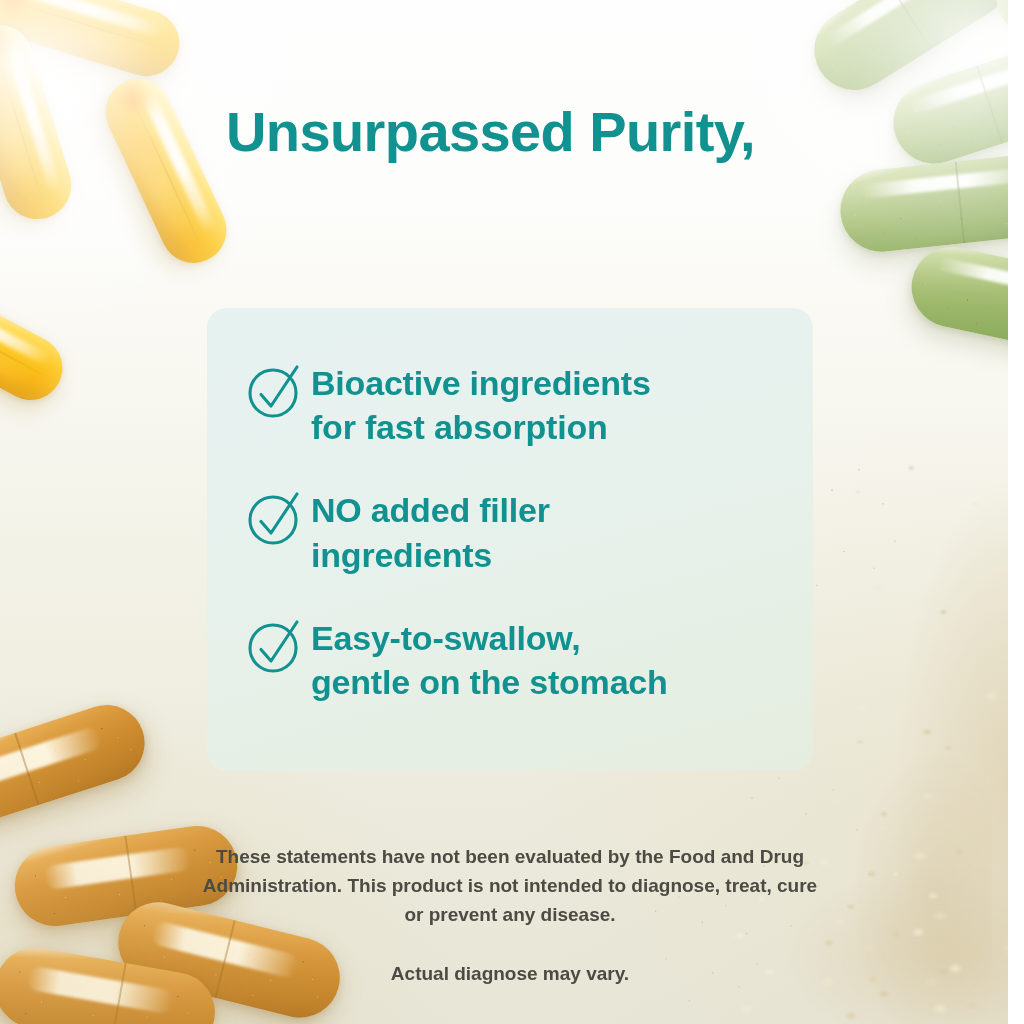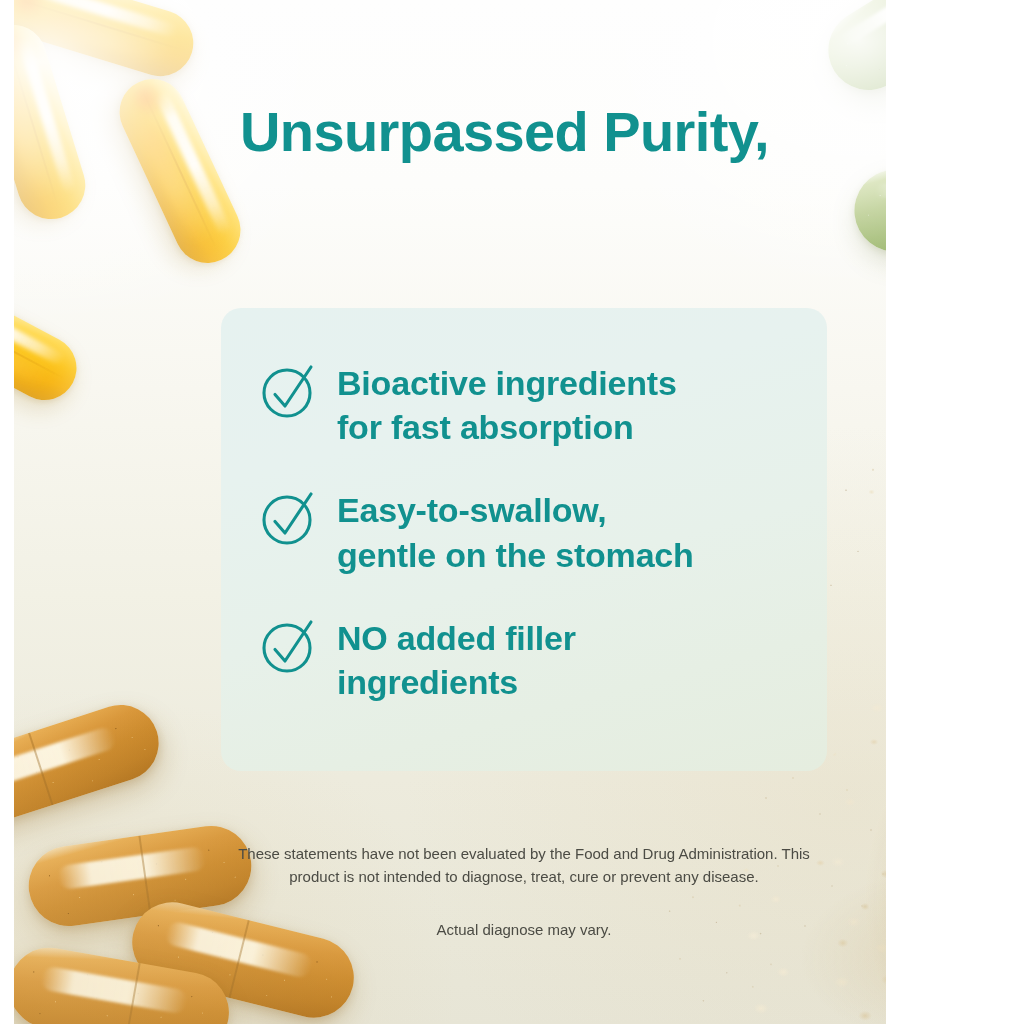--- a/index.html
+++ b/index.html
@@ -5,32 +5,31 @@
   * { margin:0; padding:0; box-sizing:border-box; }
   html,body { width:1024px; height:1024px; overflow:hidden; }
   body {
     font-family:"Liberation Sans", sans-serif;
     background:#ffffff;
   }
 
   
   .stage {
     position:relative;
-    width:872px; height:1024px;
+    width:1008px; height:1024px;
     overflow:hidden;
     background:
       linear-gradient(180deg,
         #fefefe 0%,
         #fdfdfb 18%,
         #f8f7f0 38%,
         #f2f1e5 58%,
         #edebdd 76%,
         #e9e7d8 92%,
         #e7e5d6 100%);
-    margin-left: 14px;
   }
   
   .wash {
     position:absolute; inset:0; pointer-events:none;
     background:
       radial-gradient(560px 420px at 6% 96%, rgba(222,196,142,.20), rgba(222,196,142,0) 70%),
       radial-gradient(620px 520px at 96% 78%, rgba(226,212,178,.25), rgba(226,212,178,0) 72%),
       radial-gradient(500px 380px at 3% 6%, rgba(255,255,255,.95), rgba(255,255,255,0) 70%),
       radial-gradient(460px 360px at 97% 4%, rgba(255,255,255,.92), rgba(255,255,255,0) 70%);
   }
@@ -268,40 +267,40 @@
       #e7f1ea 56%,
       #e6efe4 78%,
       #e5eddf 100%);
   }
   .bullets {
     position:absolute;
     left:37px; top:50px; right:26px;
     display:flex; flex-direction:column;
     gap:36px;
   }
-  .bullet { display:flex; align-items:flex-start; gap:17px; }
+  .bullet { display:flex; align-items:flex-start; gap:5px; }
   .check-icon { flex:0 0 auto; width:62px; height:62px; margin-top:2px; }
   .bullet-text {
     font-size:34px; font-weight:700;
     line-height:1.30;
     letter-spacing:-.2px;
     color:#11918f;
     padding-top:3px;
     white-space:pre-line;
   }
 
   
   .disclaimer {
     position:absolute;
     left:200px; top:843px; width:620px;
     text-align:center;
     color:#4b4b44;
-    font-size:15px;
+    font-size:19px;
     line-height:1.52;
-    font-weight:400;
+    font-weight:700;
   }
   .disclaimer .p2 { margin-top:30px; }
 </style>
 </head>
 <body>
 
 <div class="stage">
 
   <div class="photo" style="left:-60px; top:-30px; width:300px; height:460px;">
 
@@ -416,33 +415,33 @@
 for fast absorption</span>
       </div>
 
       <div class="bullet">
         <span class="check-icon">
           <svg viewBox="0 0 62 62" width="62" height="62" fill="none" stroke="#11918f" stroke-width="3.1" stroke-linecap="round" stroke-linejoin="round">
             <circle cx="29" cy="33" r="23"></circle>
             <path d="M17 34.5 L27 46 L53 7"></path>
           </svg>
         </span>
-        <span class="bullet-text">Easy-to-swallow,
-gentle on the stomach</span>
+        <span class="bullet-text">NO added filler
+ingredients</span>
       </div>
 
       <div class="bullet">
         <span class="check-icon">
           <svg viewBox="0 0 62 62" width="62" height="62" fill="none" stroke="#11918f" stroke-width="3.1" stroke-linecap="round" stroke-linejoin="round">
             <circle cx="29" cy="33" r="23"></circle>
             <path d="M17 34.5 L27 46 L53 7"></path>
           </svg>
         </span>
-        <span class="bullet-text">NO added filler
-ingredients</span>
+        <span class="bullet-text">Easy-to-swallow,
+gentle on the stomach</span>
       </div>
 
     </div>
   </div>
 
   <div class="disclaimer">
     <div class="p1">These statements have not been evaluated by the Food and Drug Administration. This product is not intended to diagnose, treat, cure or prevent any disease.</div>
     <div class="p2">Actual diagnose may vary.</div>
   </div>
 

